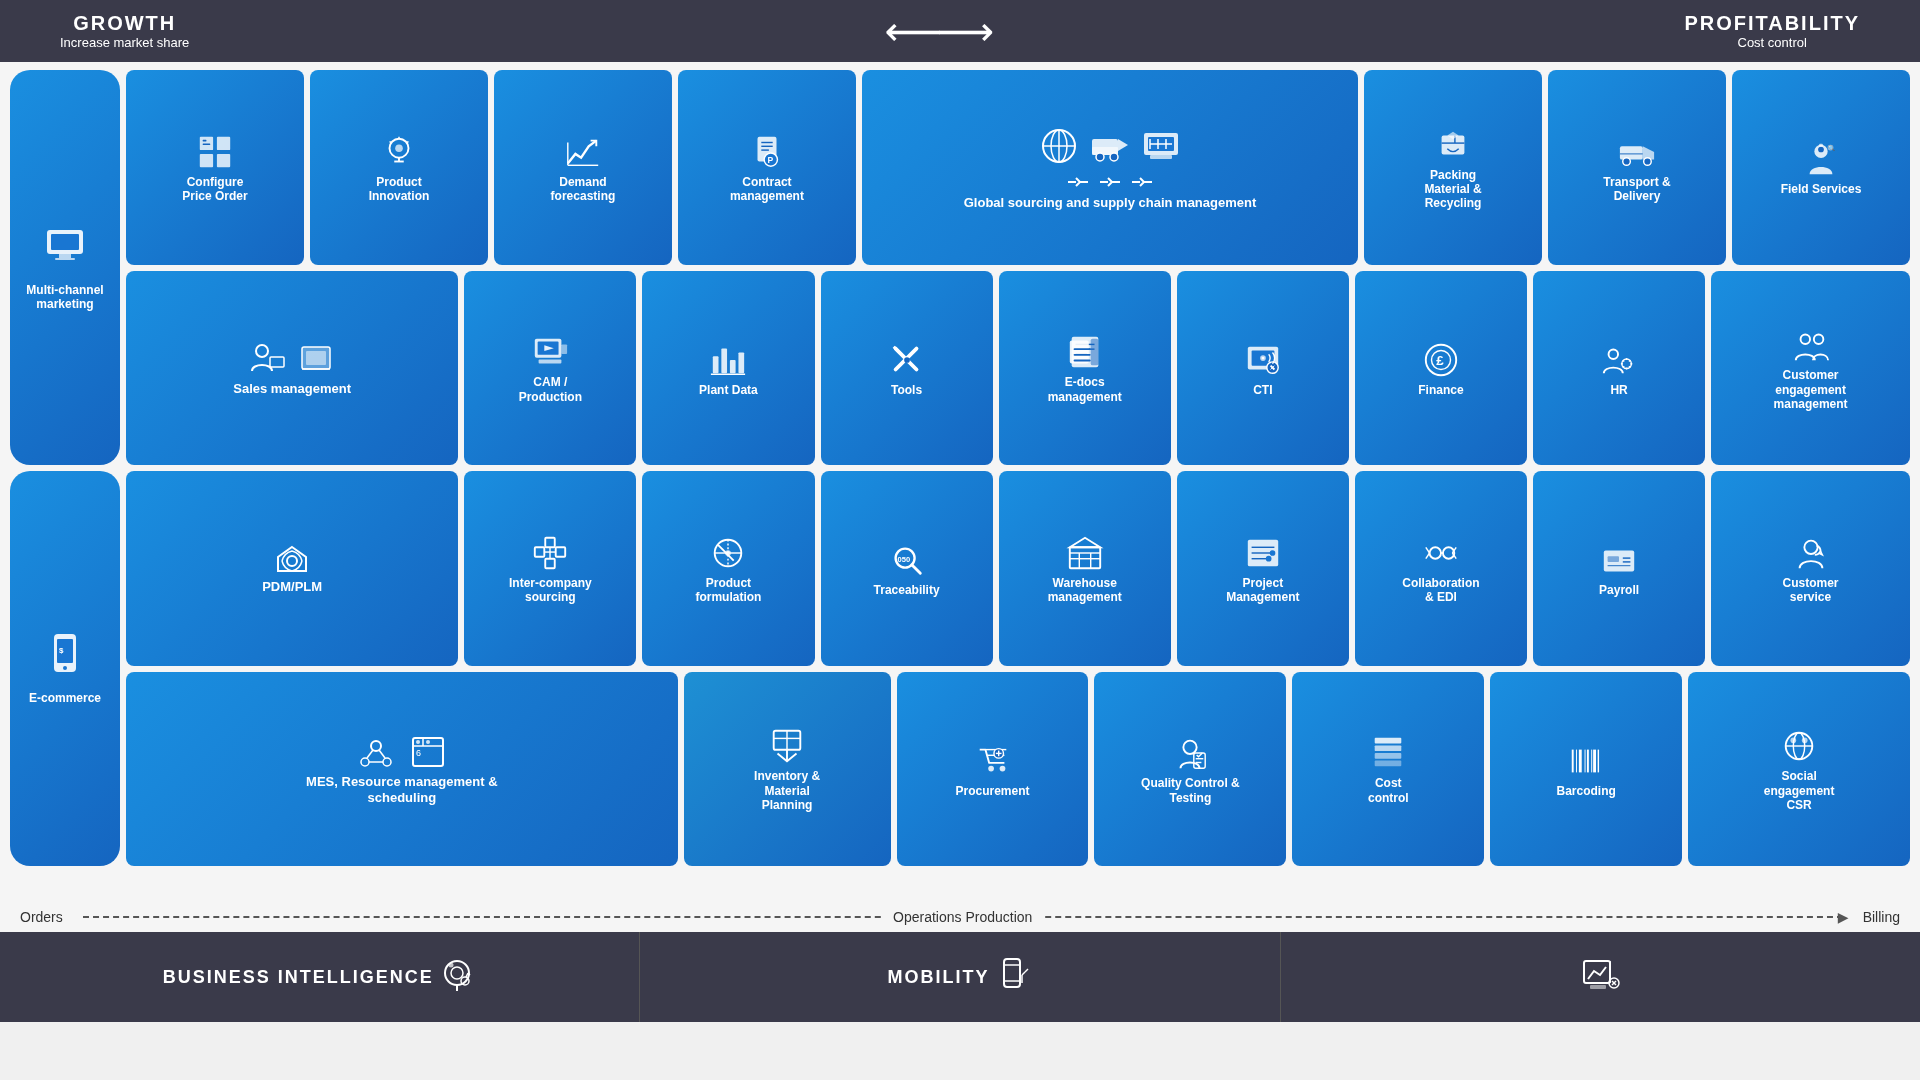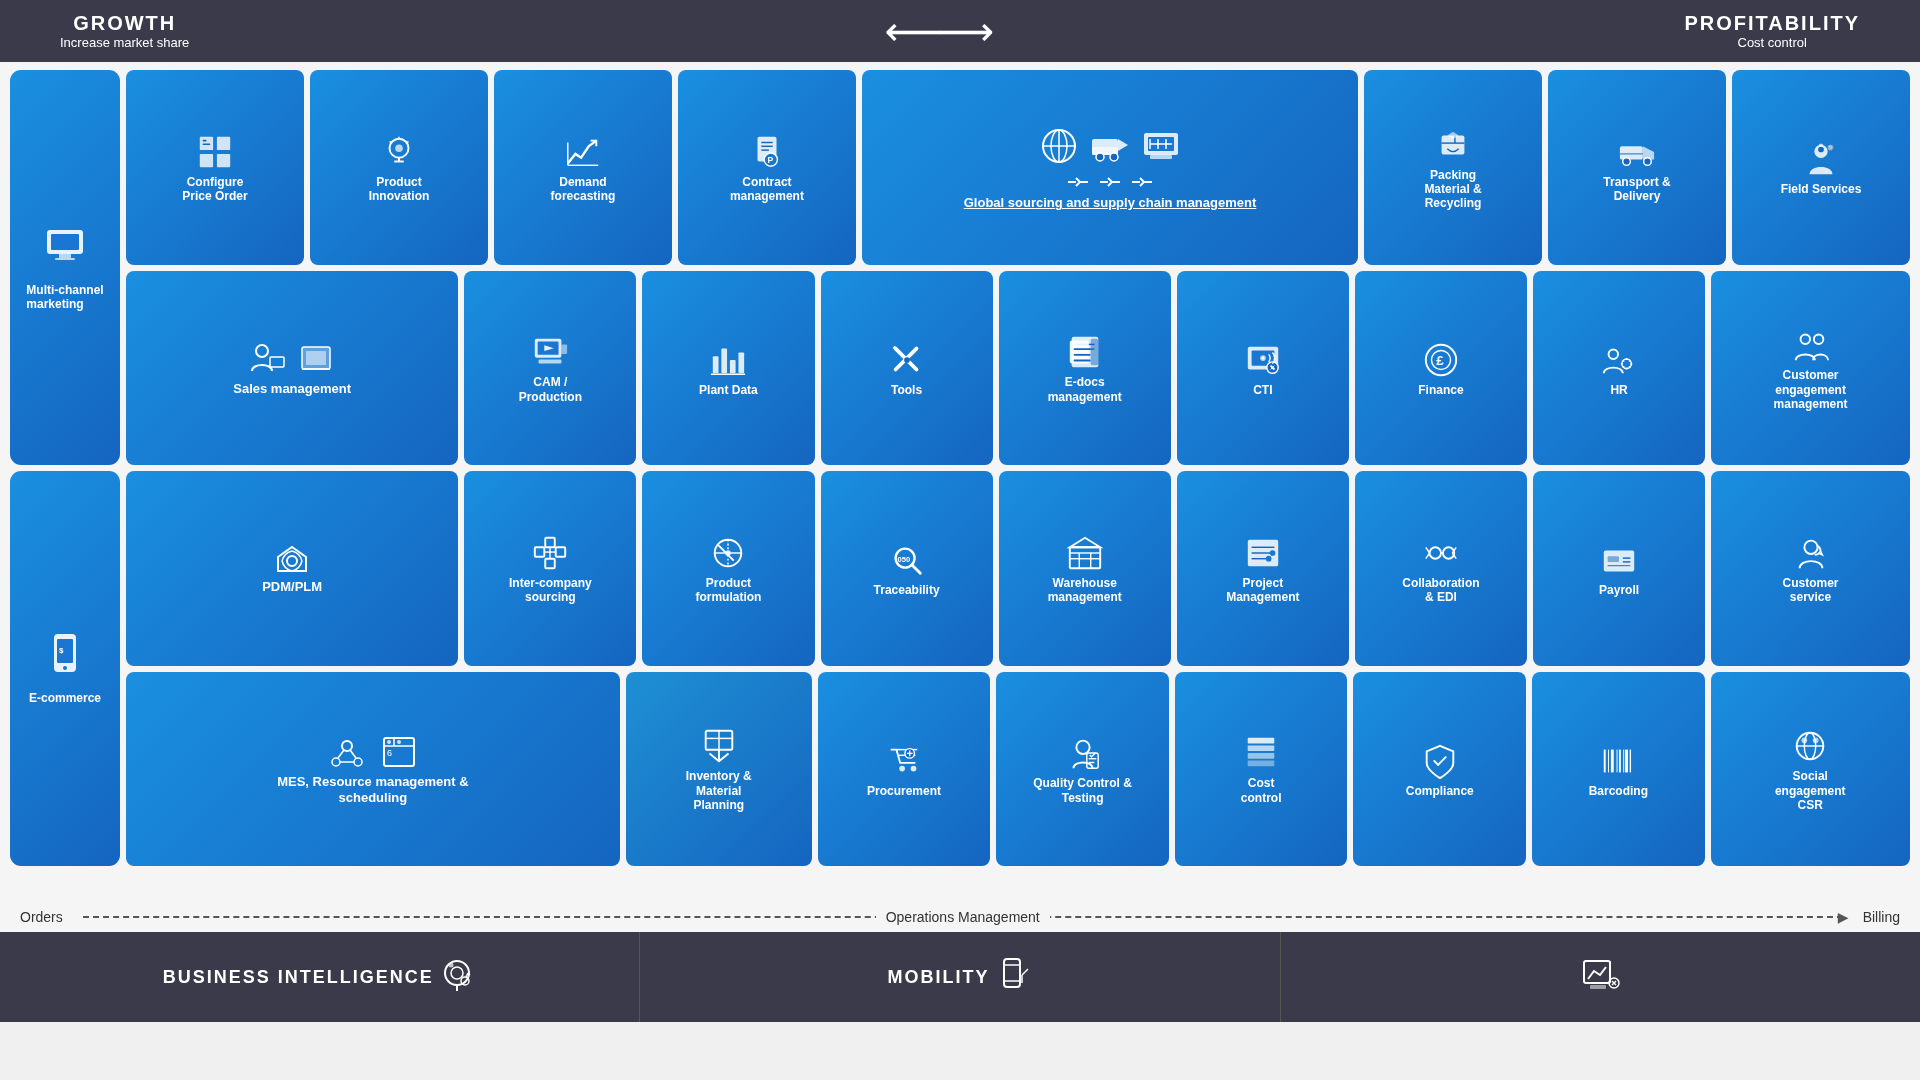--- a/index.html
+++ b/index.html
@@ -101,27 +101,27 @@
     }
 
     .tile-wide {
       flex: 2;
       text-align: right;
     }
 
     
     .left-tile {
       background: linear-gradient(135deg, #1a8fe0 0%, #1565c0 100%);
-      border-radius: 11px;
+      border-radius: 20px;
       display: flex;
       flex-direction: column;
       align-items: center;
       justify-content: center;
       color: white;
-      text-align: left;
+      text-align: center;
       padding: 8px;
       flex: 1;
     }
 
     .left-tile-icon {
       font-size: 36px;
       margin-bottom: 6px;
     }
 
     .left-tile-label {
@@ -176,21 +176,20 @@
     
     .icon-svg {
       width: 38px;
       height: 38px;
       margin-bottom: 4px;
     }
 
     
     .tile-global {
       flex: 3.5;
-      text-decoration: underline;
     }
 
   </style>
 </head>
 <body>
 
 <div class="top-header">
   <div class="header-left">
     <div class="header-title">GROWTH</div>
     <div class="header-sub">Increase market share</div>
@@ -649,28 +648,20 @@
         <div class="tile" style="flex:1.2">
           <svg class="icon-svg" viewBox="0 0 40 40" fill="none">
             <rect x="6" y="4" width="28" height="6" rx="1" fill="white" fill-opacity="0.85"></rect>
             <rect x="6" y="12" width="28" height="6" rx="1" fill="white" fill-opacity="0.7"></rect>
             <rect x="6" y="20" width="28" height="6" rx="1" fill="white" fill-opacity="0.55"></rect>
             <rect x="6" y="28" width="28" height="6" rx="1" fill="white" fill-opacity="0.4"></rect>
           </svg>
           <div class="tile-label">Cost<br>control</div>
         </div>
 
-        <div class="tile" style="flex:1.2">
-          <svg class="icon-svg" viewBox="0 0 40 40" fill="none">
-            <path d="M20 4 L34 10 L34 22 C34 30 20 38 20 38 C20 38 6 30 6 22 L6 10 Z" stroke="white" stroke-width="2" fill="none"></path>
-            <line x1="14" y1="20" x2="18" y2="24" stroke="white" stroke-width="2" stroke-linecap="round"></line>
-            <line x1="18" y1="24" x2="26" y2="16" stroke="white" stroke-width="2" stroke-linecap="round"></line>
-          </svg>
-          <div class="tile-label">Compliance</div>
-        </div>
 
         <div class="tile" style="flex:1.2">
           <svg class="icon-svg" viewBox="0 0 40 40" fill="none">
             <line x1="6" y1="8" x2="6" y2="32" stroke="white" stroke-width="2"></line>
             <line x1="10" y1="8" x2="10" y2="32" stroke="white" stroke-width="1"></line>
             <line x1="14" y1="8" x2="14" y2="32" stroke="white" stroke-width="3"></line>
             <line x1="19" y1="8" x2="19" y2="32" stroke="white" stroke-width="1"></line>
             <line x1="22" y1="8" x2="22" y2="32" stroke="white" stroke-width="2"></line>
             <line x1="26" y1="8" x2="26" y2="32" stroke="white" stroke-width="1"></line>
             <line x1="29" y1="8" x2="29" y2="32" stroke="white" stroke-width="3"></line>
@@ -693,21 +684,21 @@
 
     </div>
 
   </div>
 
   <div class="axis-area">
     <span class="axis-label">Orders</span>
     <div style="flex:1;display:flex;align-items:center;justify-content:center;position:relative;margin:0 20px">
       <div style="position:absolute;left:0;right:0;border-top:2px dashed #555;"></div>
       <div style="position:absolute;right:-6px;color:#555;font-size:14px">▶</div>
-      <span class="axis-label" style="background:#f5f5f5;padding:0 10px;position:relative;z-index:1">Operations Management</span>
+      <span class="axis-label" style="background:#f5f5f5;padding:0 10px;position:relative;z-index:1">Operations Production</span>
     </div>
     <span class="axis-label">Billing</span>
   </div>
 
 </div>
 
 <div class="bottom-bar">
   <div class="bottom-section">
     <span class="bottom-label">BUSINESS INTELLIGENCE</span>
     <div>

